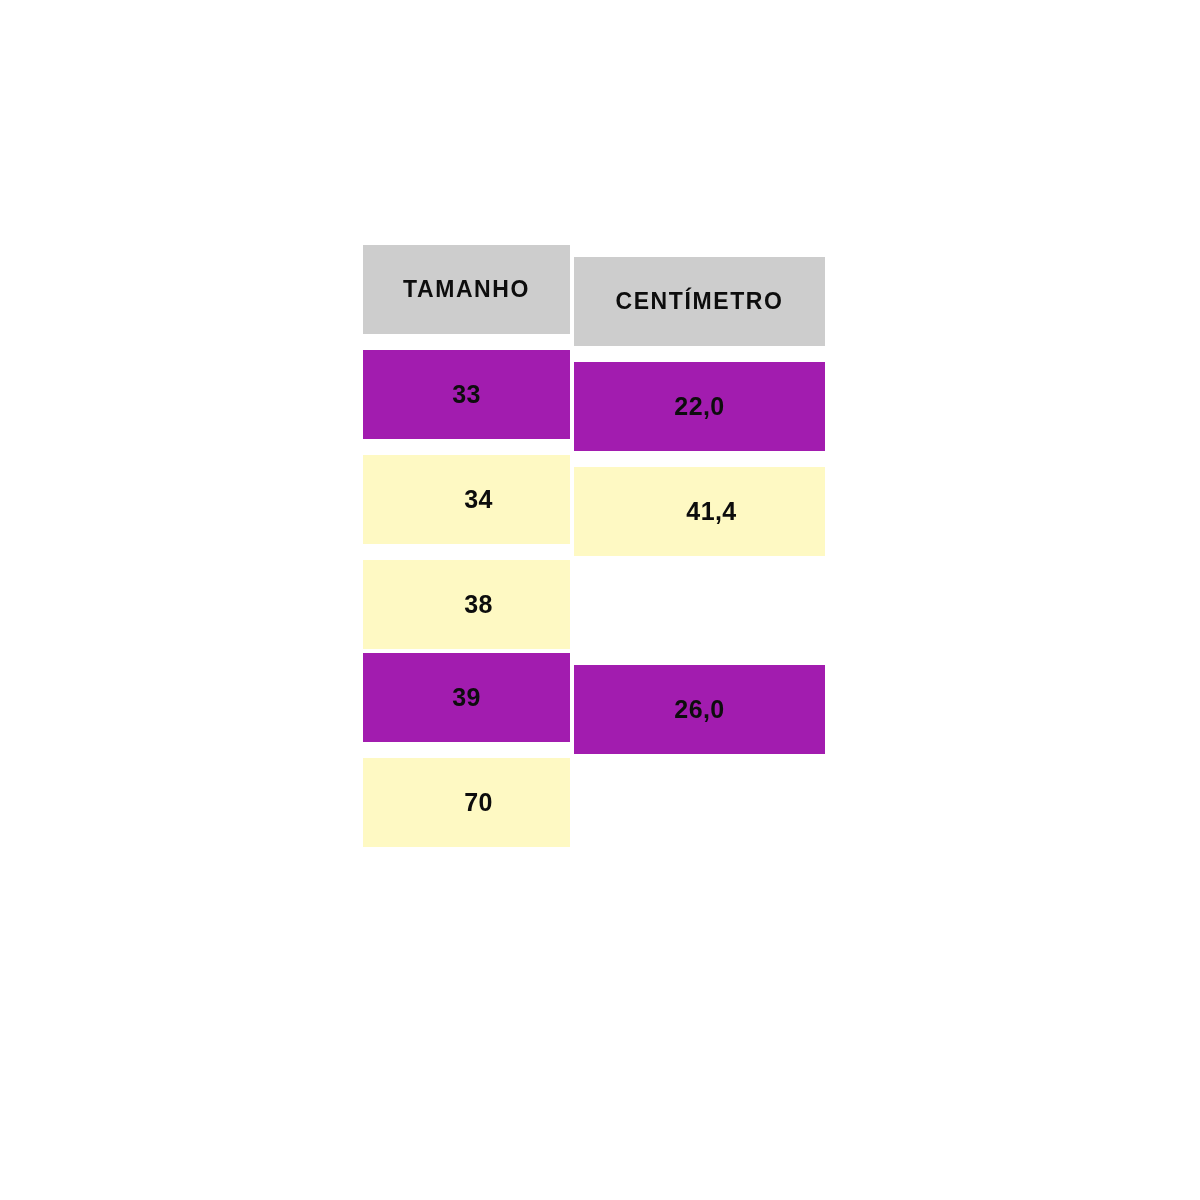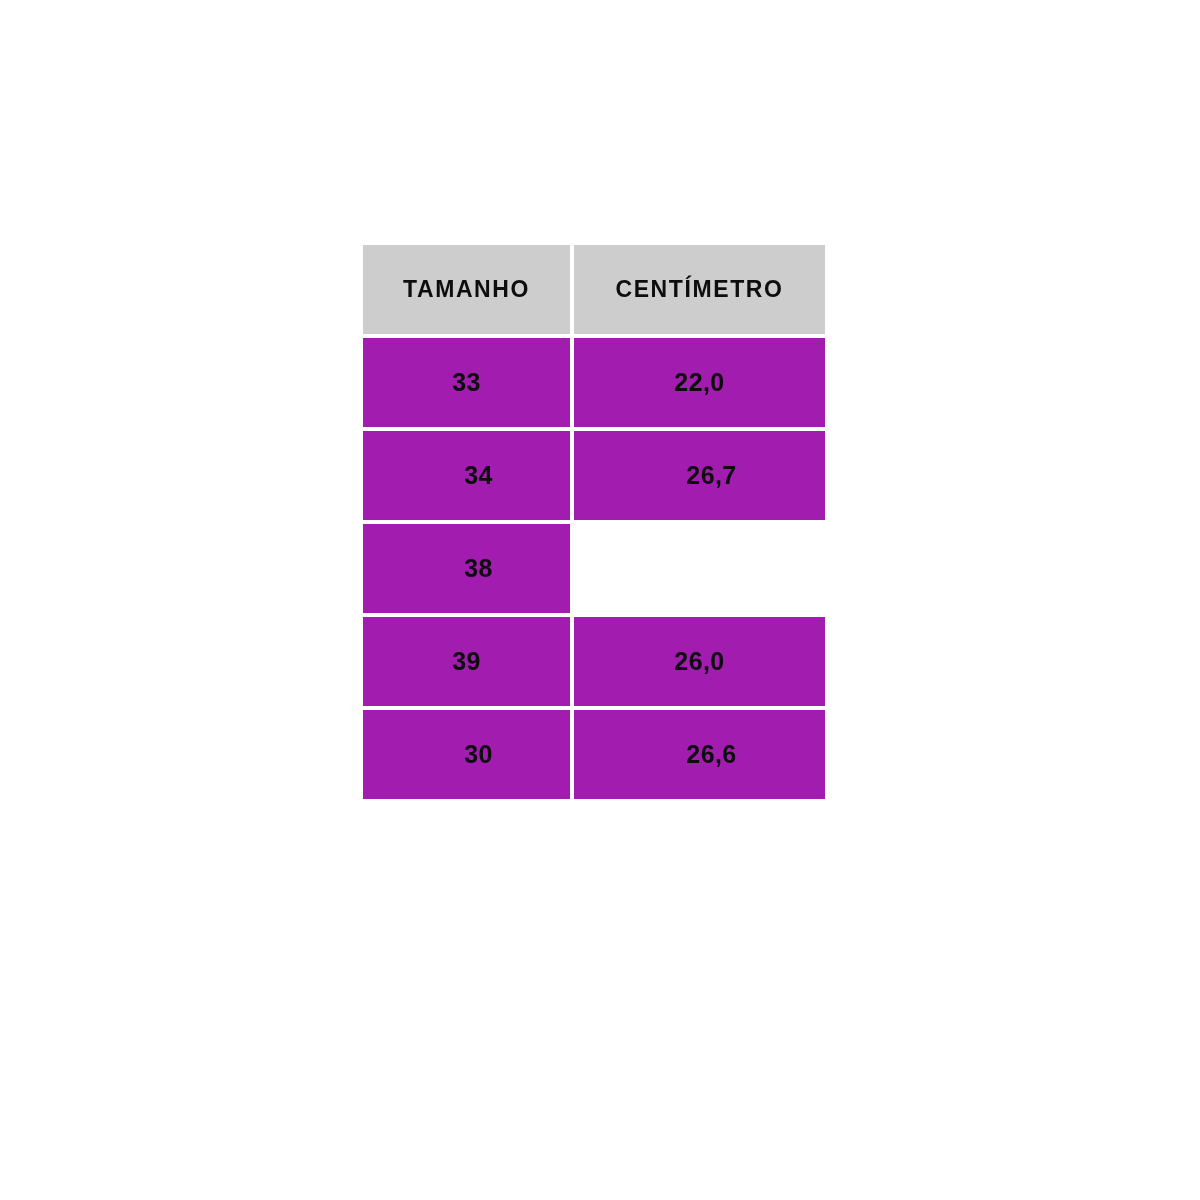--- a/index.html
+++ b/index.html
@@ -42,77 +42,76 @@
     box-sizing: border-box;
     display: flex;
     align-items: center;
     justify-content: center;
     color: #0d0d0d;
     text-align: right;
     user-select: none;
   }
 
   .cell.col-size  { width: 207px; }
-  .cell.col-cm    { width: 251px; }
+  .cell.col-cm    { width: 251px; margin-top: 12px; }
 
   
   .header-row .cell {
     height: 89px;
     background: #cdcdcd;
     font-size: 23px;
     font-weight: 700;
     letter-spacing: 1.6px;
     text-transform: uppercase;
   }
 
   
   .data-row .cell {
     height: 89px;
     font-size: 25px;
     font-weight: 700;
     letter-spacing: 0.4px;
   }
 
   .data-row.shade-light .cell { background: #a21caf; }
-  .data-row.shade-dark  .cell { background: #a21caf; padding-left: 24px; }
+  .data-row.shade-dark  .cell { background: #fef9c3; padding-left: 24px; }
 </style>
 </head>
 <body>
 
 <div class="page">
 
   <div class="size-table">
 
     <div class="table-row header-row">
       <div class="cell col-size">TAMANHO</div>
       <div class="cell col-cm">CENTÍMETRO</div>
     </div>
 
     <div class="table-row data-row shade-light">
       <div class="cell col-size">33</div>
       <div class="cell col-cm">22,0</div>
     </div>
 
     <div class="table-row data-row shade-dark">
       <div class="cell col-size">34</div>
-      <div class="cell col-cm">26,7</div>
+      <div class="cell col-cm">41,4</div>
     </div>
 
 
 
 
     <div class="table-row data-row shade-dark">
       <div class="cell col-size">38</div>
     </div>
 
     <div class="table-row data-row shade-light">
       <div class="cell col-size">39</div>
       <div class="cell col-cm">26,0</div>
     </div>
 
     <div class="table-row data-row shade-dark">
-      <div class="cell col-size">30</div>
-      <div class="cell col-cm">26,6</div>
+      <div class="cell col-size">70</div>
     </div>
 
   </div>
 
 </div>
 
 </body></html>

